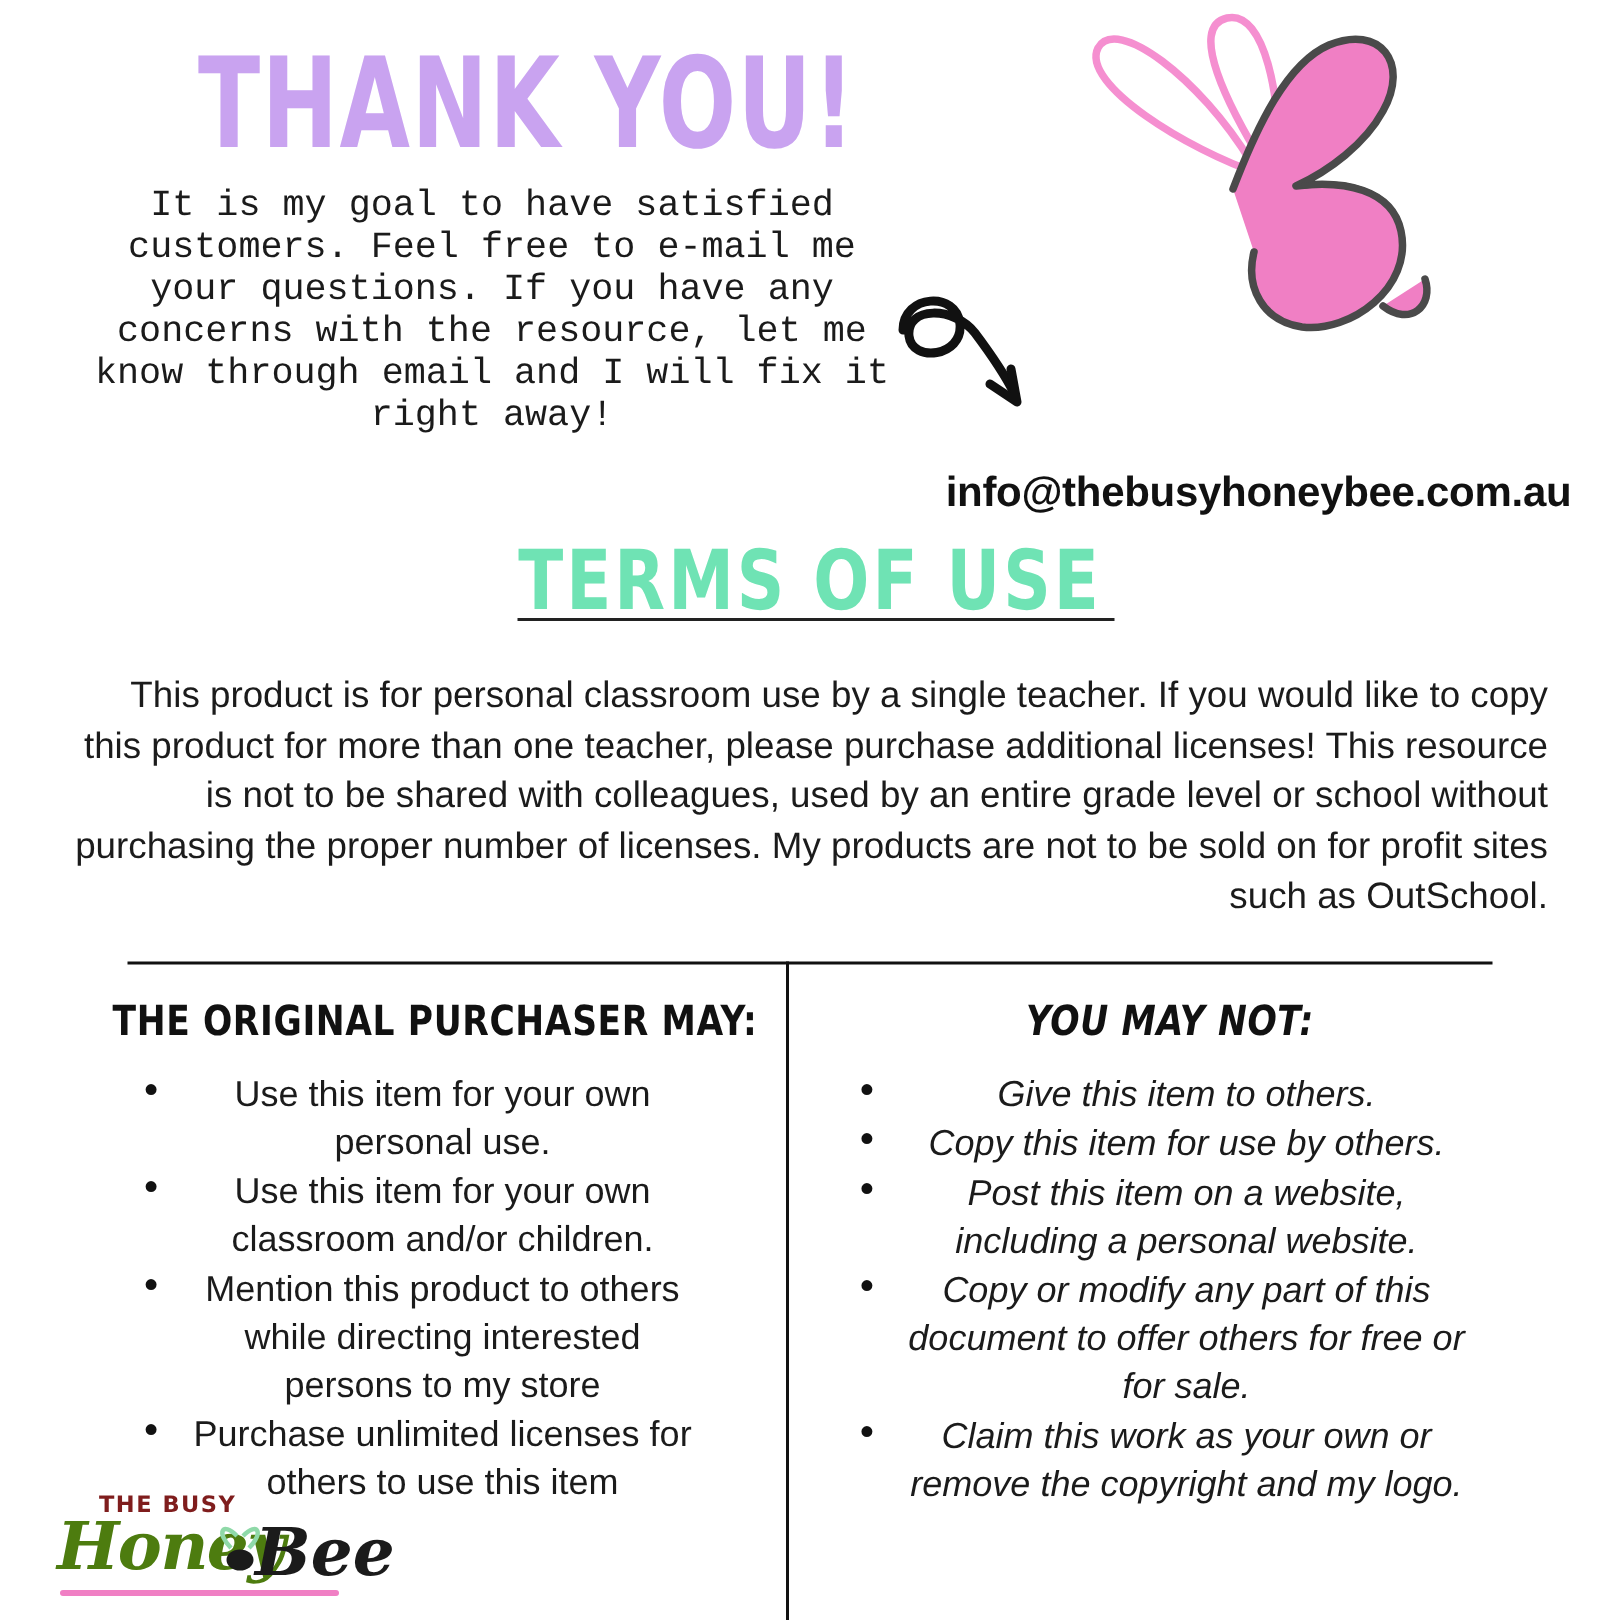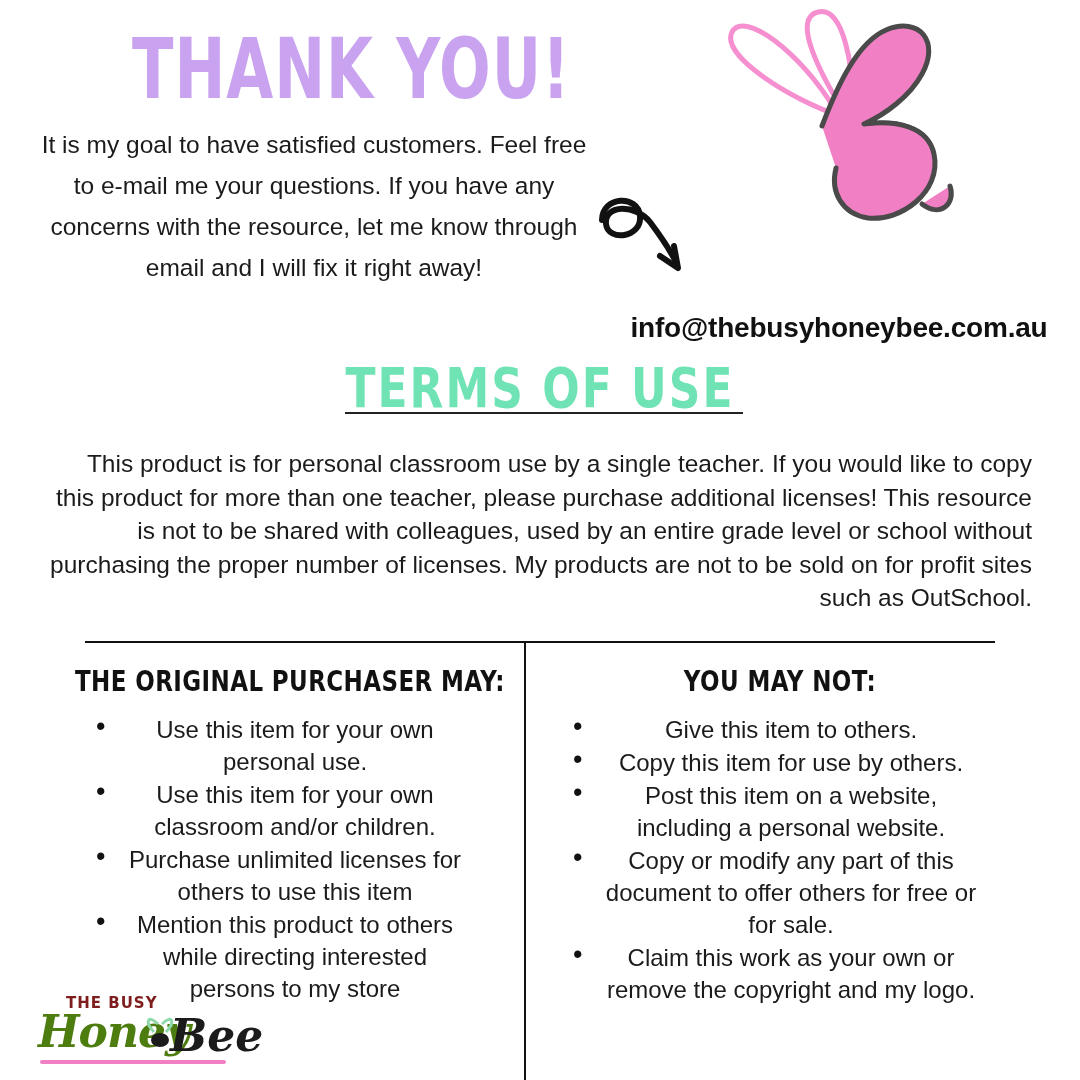--- a/index.html
+++ b/index.html
@@ -29,27 +29,27 @@
     letter-spacing: 1px;
     color: #c9a3f0;
     transform: scaleY(1.35) scaleX(0.98);
     transform-origin: left top;
     line-height: 1;
   }
 
   
   .intro {
     position: absolute;
-    left: 38px;
+    left: 52px;
     top: 124px;
     width: 552px;
     text-align: center;
-    font-family: Liberation Sans, sans-serif;
+    font-family: Liberation Mono, monospace;
     font-size: 24.5px;
-    line-height: 41px;
+    line-height: 28px;
     color: #1b1b1b;
   }
 
   
   .email {
     position: absolute;
     left: 589px;
     top: 312px;
     width: 500px;
     text-align: center;
@@ -132,21 +132,21 @@
     height: 439px;
     background: #111;
   }
 
   
   .col {
     position: absolute;
     top: 666px;
   }
   .col.left  { left: 70px;  width: 440px; }
-  .col.right { left: 545px; width: 470px; }
+  .col.right { left: 545px; width: 470px; font-style: italic; }
 
   .col-title {
     text-align: center;
     font-family: "DejaVu Sans", sans-serif;
     font-weight: bold;
     font-size: 23px;
     letter-spacing: 0.4px;
     color: #111;
     transform: scaleY(1.2);
     transform-origin: center top;
@@ -264,22 +264,22 @@
   <div class="body-para">This product is for personal classroom use by a single teacher. If you would like to copy this product for more than one teacher, please purchase additional licenses! This resource is not to be shared with colleagues, used by an entire grade level or school without purchasing the proper number of licenses. My products are not to be sold on for profit sites such as OutSchool.</div>
 
   <div class="hrule"></div>
   <div class="vrule"></div>
 
   <div class="col left">
     <div class="col-title">THE ORIGINAL PURCHASER MAY:</div>
     <ul class="bullets">
       <li>Use this item for your own personal use.</li>
       <li>Use this item for your own classroom and/or children.</li>
+      <li>Mention this product to others while directing interested persons to my store</li>
       <li>Purchase unlimited licenses for others to use this item</li>
-      <li>Mention this product to others while directing interested persons to my store</li>
     </ul>
   </div>
 
   <div class="col right">
     <div class="col-title">YOU MAY NOT:</div>
     <ul class="bullets">
       <li>Give this item to others.</li>
       <li>Copy this item for use by others.</li>
       <li>Post this item on a website, including a personal website.</li>
       <li>Copy or modify any part of this document to offer others for free or for sale.</li>

